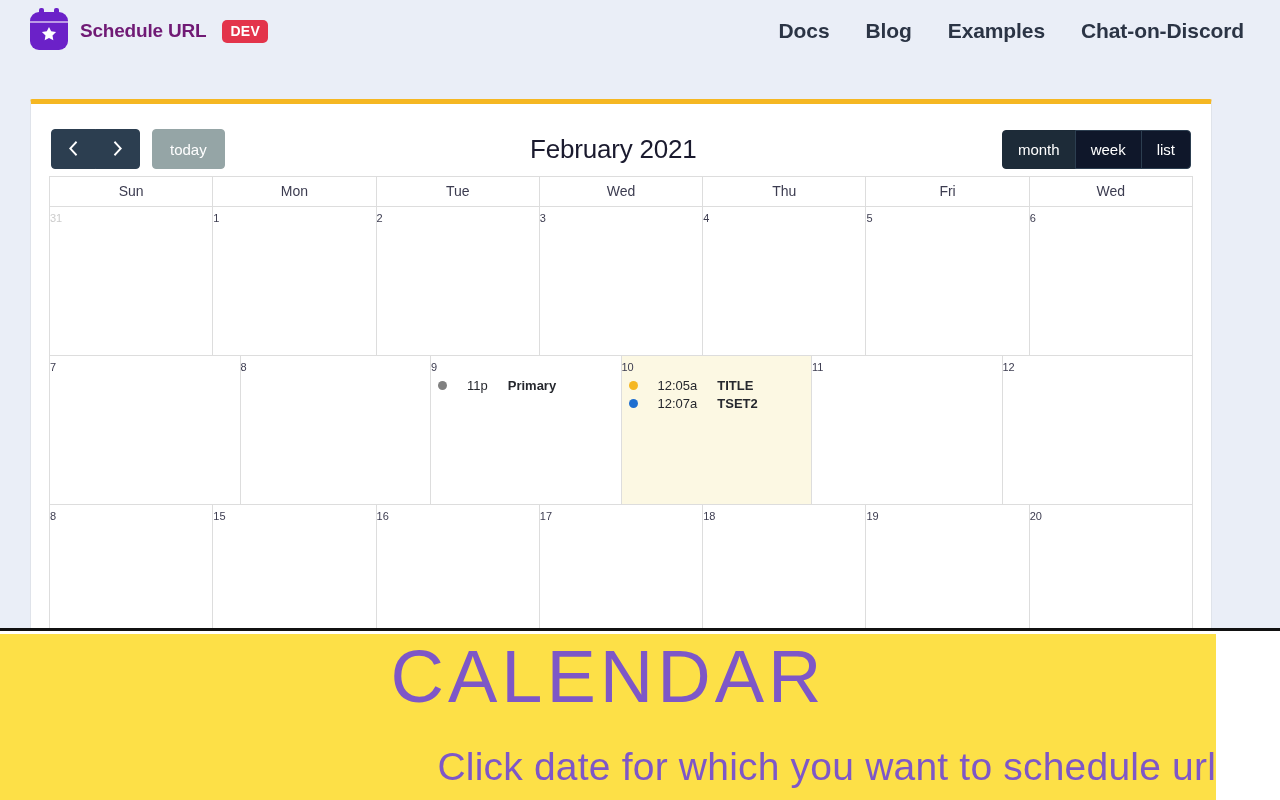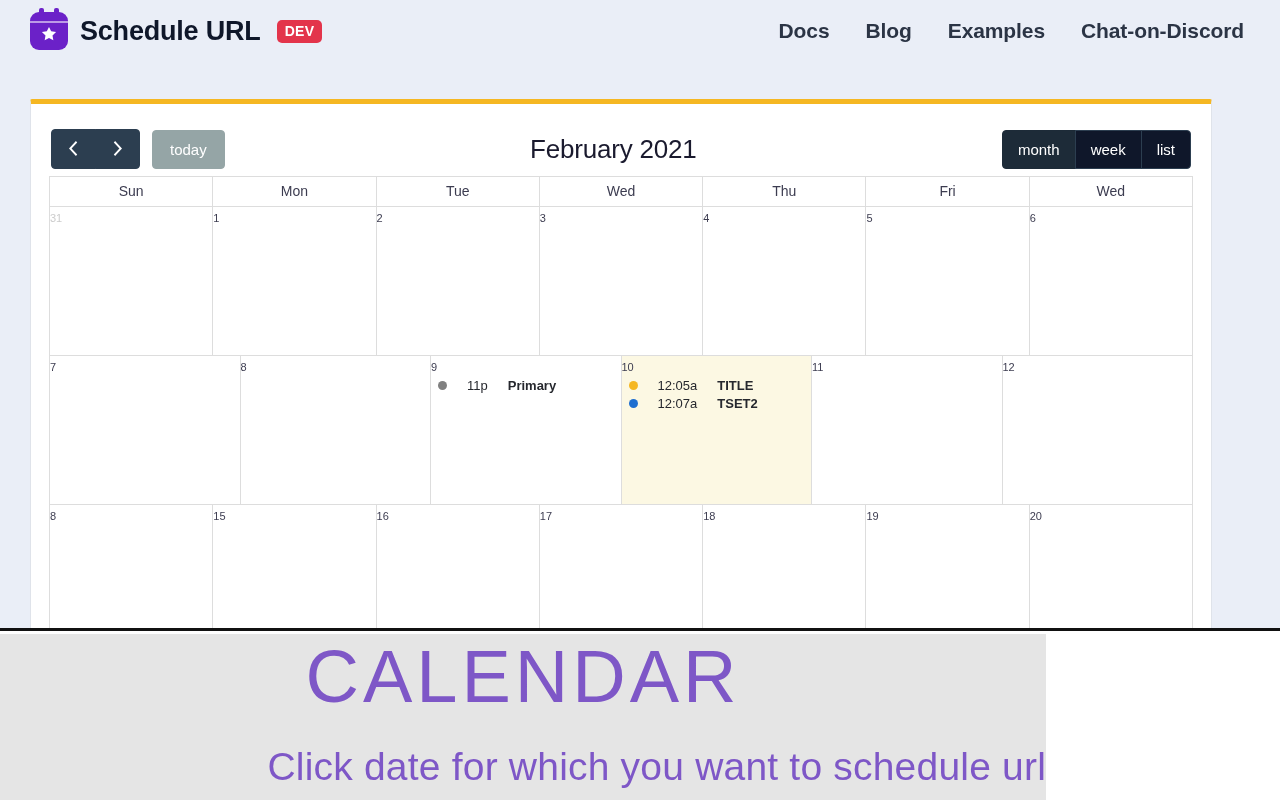--- a/index.html
+++ b/index.html
@@ -71,24 +71,24 @@
   }
   .brand-logo .star {
     position: absolute;
     left: 50%; top: 58%;
     transform: translate(-50%, -50%);
     width: 20px; height: 20px;
     fill: #ffffff;
   }
 
   .brand-title {
-    font-size: 27px;
+    font-size: 19px;
     font-weight: 700;
     letter-spacing: -0.2px;
-    color: #0f172a;
+    color: #701a75;
     white-space: nowrap;
   }
 
   .dev-badge {
     display: inline-block;
     background: #e3344b;
     color: #ffffff;
     font-size: 14px;
     font-weight: 700;
     letter-spacing: .3px;
@@ -126,21 +126,21 @@
     padding: 18px 18px 0;
   }
 
   
   .fc-toolbar {
     display: flex;
     align-items: center;
     height: 54px;
     padding: 0 2px;
   }
-  .tb-left, .tb-right { display: flex; align-items: center; }
+  .tb-left, .tb-right { display: flex; }
   .tb-left { gap: 12px; }
   .tb-center { flex: 1; text-align: center; }
 
   .fc-title {
     font-size: 26px;
     font-weight: 400;
     color: #1a1a2e;
     letter-spacing: -0.2px;
   }
 
@@ -235,23 +235,23 @@
     flex: none;
   }
   .fc-ev-time { font-weight: 400; }
   .fc-ev-title { font-weight: 700; }
 
   
   .bottom-pane {
     position: absolute;
     left: 0;
     top: 634px;
-    width: 1046px;
+    width: 1216px;
     height: 166px;
-    background: #e5e5e5;
+    background: #fde047;
     text-align: center;
     overflow: hidden;
   }
   .big-heading {
     font-size: 74px;
     font-weight: 300;
     color: #7e57c7;
     letter-spacing: 4px;
     line-height: 1;
     padding-top: 6px;

